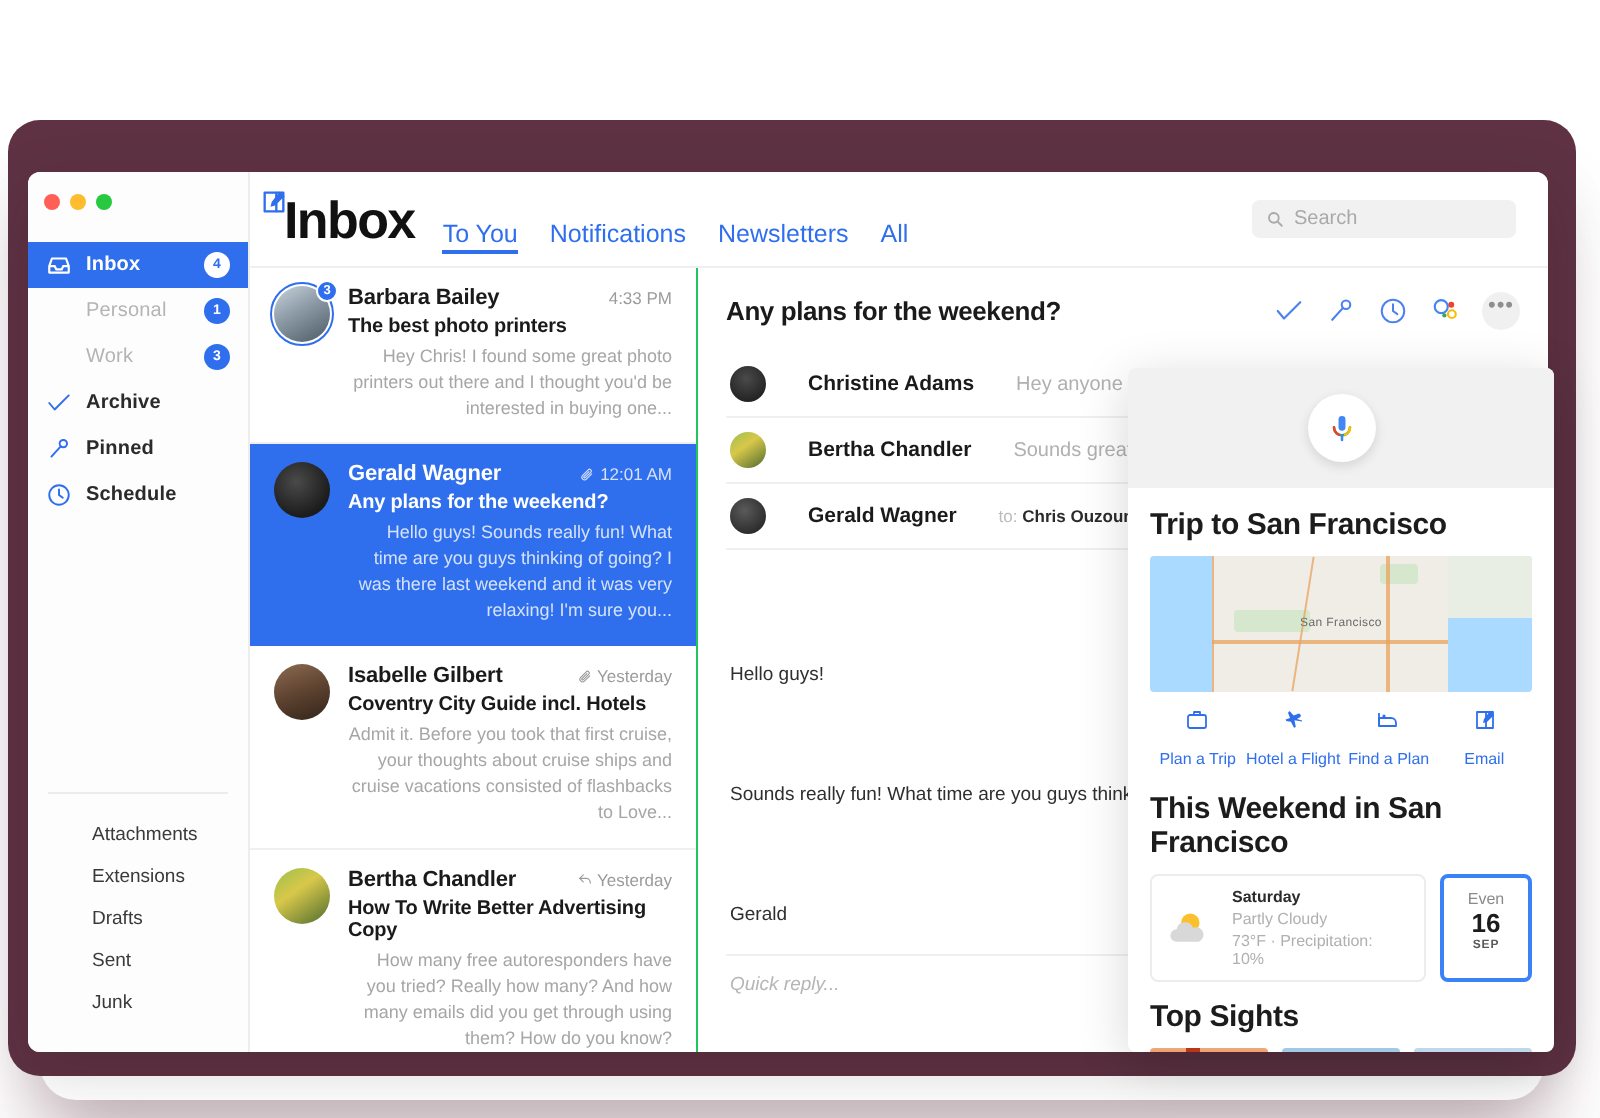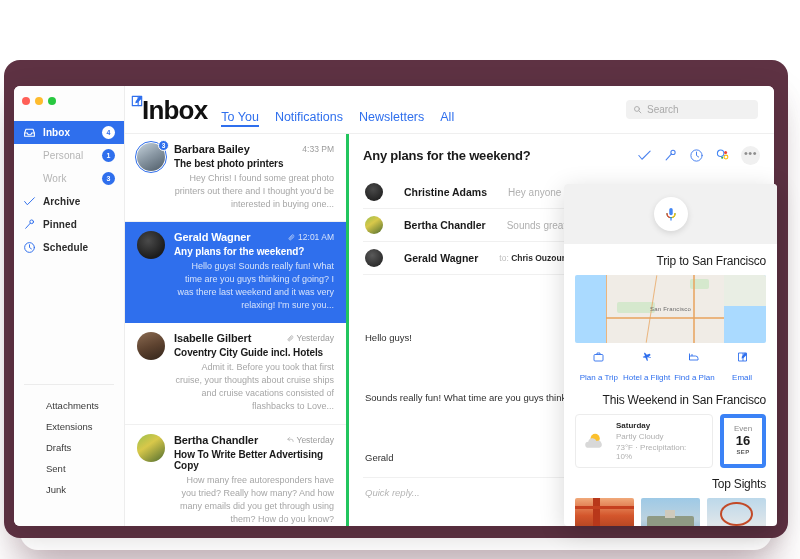--- a/index.html
+++ b/index.html
@@ -74,21 +74,21 @@
   .badge {
     min-width: 13px; height: 13px; border-radius: 50%;
     background: #2f6fed; color: #fff;
     font-size: 7px; font-weight: 700;
     display: flex; align-items: center; justify-content: center;
   }
   .nav-item.active .badge { background: #ffffff; color: #2f6fed; }
 
   .sidebar-spacer { flex: 1; }
   .sidebar-sep { height:1px; background:#ececec; margin: 0 10px 10px 10px;}
-  .sub-nav { padding-bottom: 26px; }
+  .sub-nav { padding-bottom: 14px; }
   .sub-nav-item {
     height: 21px; display: flex; align-items: center;
     padding-left: 32px; font-size: 9.5px; color: #3a3a3a;
   }
 
   
   .center { flex: 1; display: flex; flex-direction: column; min-width:0;}
   .topbar {
     height: 48px; flex: 0 0 48px;
     display: flex; align-items: center;
@@ -112,21 +112,21 @@
     background: #f1f1f1; display: flex; align-items: center;
     padding: 0 7px; gap: 5px;
   }
   .search svg { width: 9px; height: 9px; color: #a9a9a9; display:block;}
   .search span { font-size: 10px; color: #a9a9a9; }
 
   .body-row { flex: 1; display: flex; min-height: 0; }
 
   .list {
     width: 224px; flex: 0 0 224px;
-    border-right: 3px solid #22c55e;
+    border-right: 1px solid #22c55e;
     overflow: hidden;
     background: #fff;
   }
   .mail {
     padding: 9px 12px 10px 12px;
     display: flex; gap: 9px;
     border-bottom: 1px solid #f0f0f0;
   }
   .mail.selected { background: #2f6fed; border-bottom-color: #2f6fed; }
   .avatar {
@@ -198,21 +198,21 @@
     display: flex; align-items: center; justify-content: center;
     position: relative;
   }
   .mic {
     width: 34px; height: 34px; border-radius: 50%; background: #fff;
     display: flex; align-items: center; justify-content: center;
     box-shadow: 0 2px 6px rgba(0,0,0,.12);
   }
   .mic svg { width: 16px; height: 16px; display:block;}
   .assist-body { padding: 10px 11px 0 11px; }
-  .assist-h { font-size: 12px; font-weight: 400; color: #1c1c1c; margin-bottom: 7px; letter-spacing:-0.2px;text-align:right;}
+  .assist-h { font-size: 15px; font-weight: 700; color: #1c1c1c; margin-bottom: 7px; letter-spacing:-0.2px;}
   .map {
     height: 68px; border-radius: 2px; position: relative; overflow: hidden;
     background: #aadaff;
   }
   .map .land { position:absolute; left:16%; top:0; width:62%; height:100%; background:#f0ece6; }
   .map .land2 { position:absolute; left:78%; top:0; width:22%; height:46%; background:#e9eee4; }
   .map .park { position:absolute; left:22%; top:40%; width:20%; height:16%; background:#d5e8cd; border-radius:2px;}
   .map .park2{ position:absolute; left:60%; top:6%; width:10%; height:14%; background:#d5e8cd; border-radius:2px;}
   .map .road { position:absolute; background:#e8a35c; opacity:.75;}
   .map .label {
@@ -227,21 +227,21 @@
   .weather-row { display: flex; gap: 7px; margin-top: 2px;}
   .wcard {
     flex: 1; border: 1px solid #ececec; border-radius: 4px;
     padding: 6px 8px; display: flex; align-items: center; gap: 8px; min-width:0;justify-content:center;
   }
   .wicon { width: 24px; flex: 0 0 24px; }
   .wicon svg{ width:24px; height:20px; display:block;}
   .wday { font-size: 8px; font-weight: 700; color: #2b2b2b; }
   .wdesc, .wtemp { font-size: 8px; color: #b0b0b0; margin-top: 2px;}
   .ecard {
-    width: 46px; flex: 0 0 46px; border: 4px solid #3b82f6; border-radius: 4px;
+    width: 46px; flex: 0 0 46px; border: 2px solid #3b82f6; border-radius: 4px;
     padding: 6px 4px; text-align: center;
   }
   .ecard .e1 { font-size: 8px; color: #8a8a8a; }
   .ecard .e2 { font-size: 13px; font-weight: 700; color: #1c1c1c; line-height: 1.2;}
   .ecard .e3 { font-size: 6px; font-weight: 700; color: #5a5a5a; letter-spacing:.4px;}
 
   .sights-row { display: flex; gap: 7px; margin-top: 7px; }
   .sight { flex: 1; height: 44px; border-radius: 2px; overflow:hidden; position:relative;}
 
   .tip {

